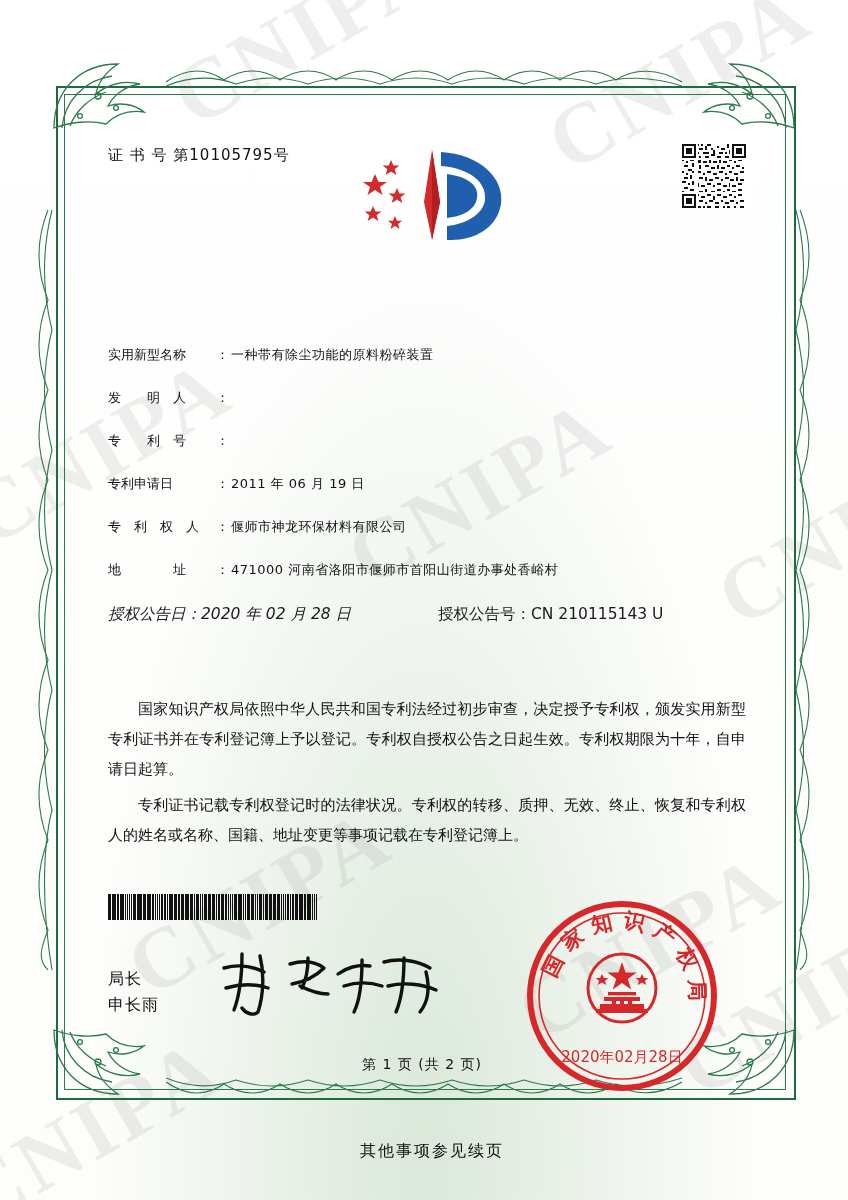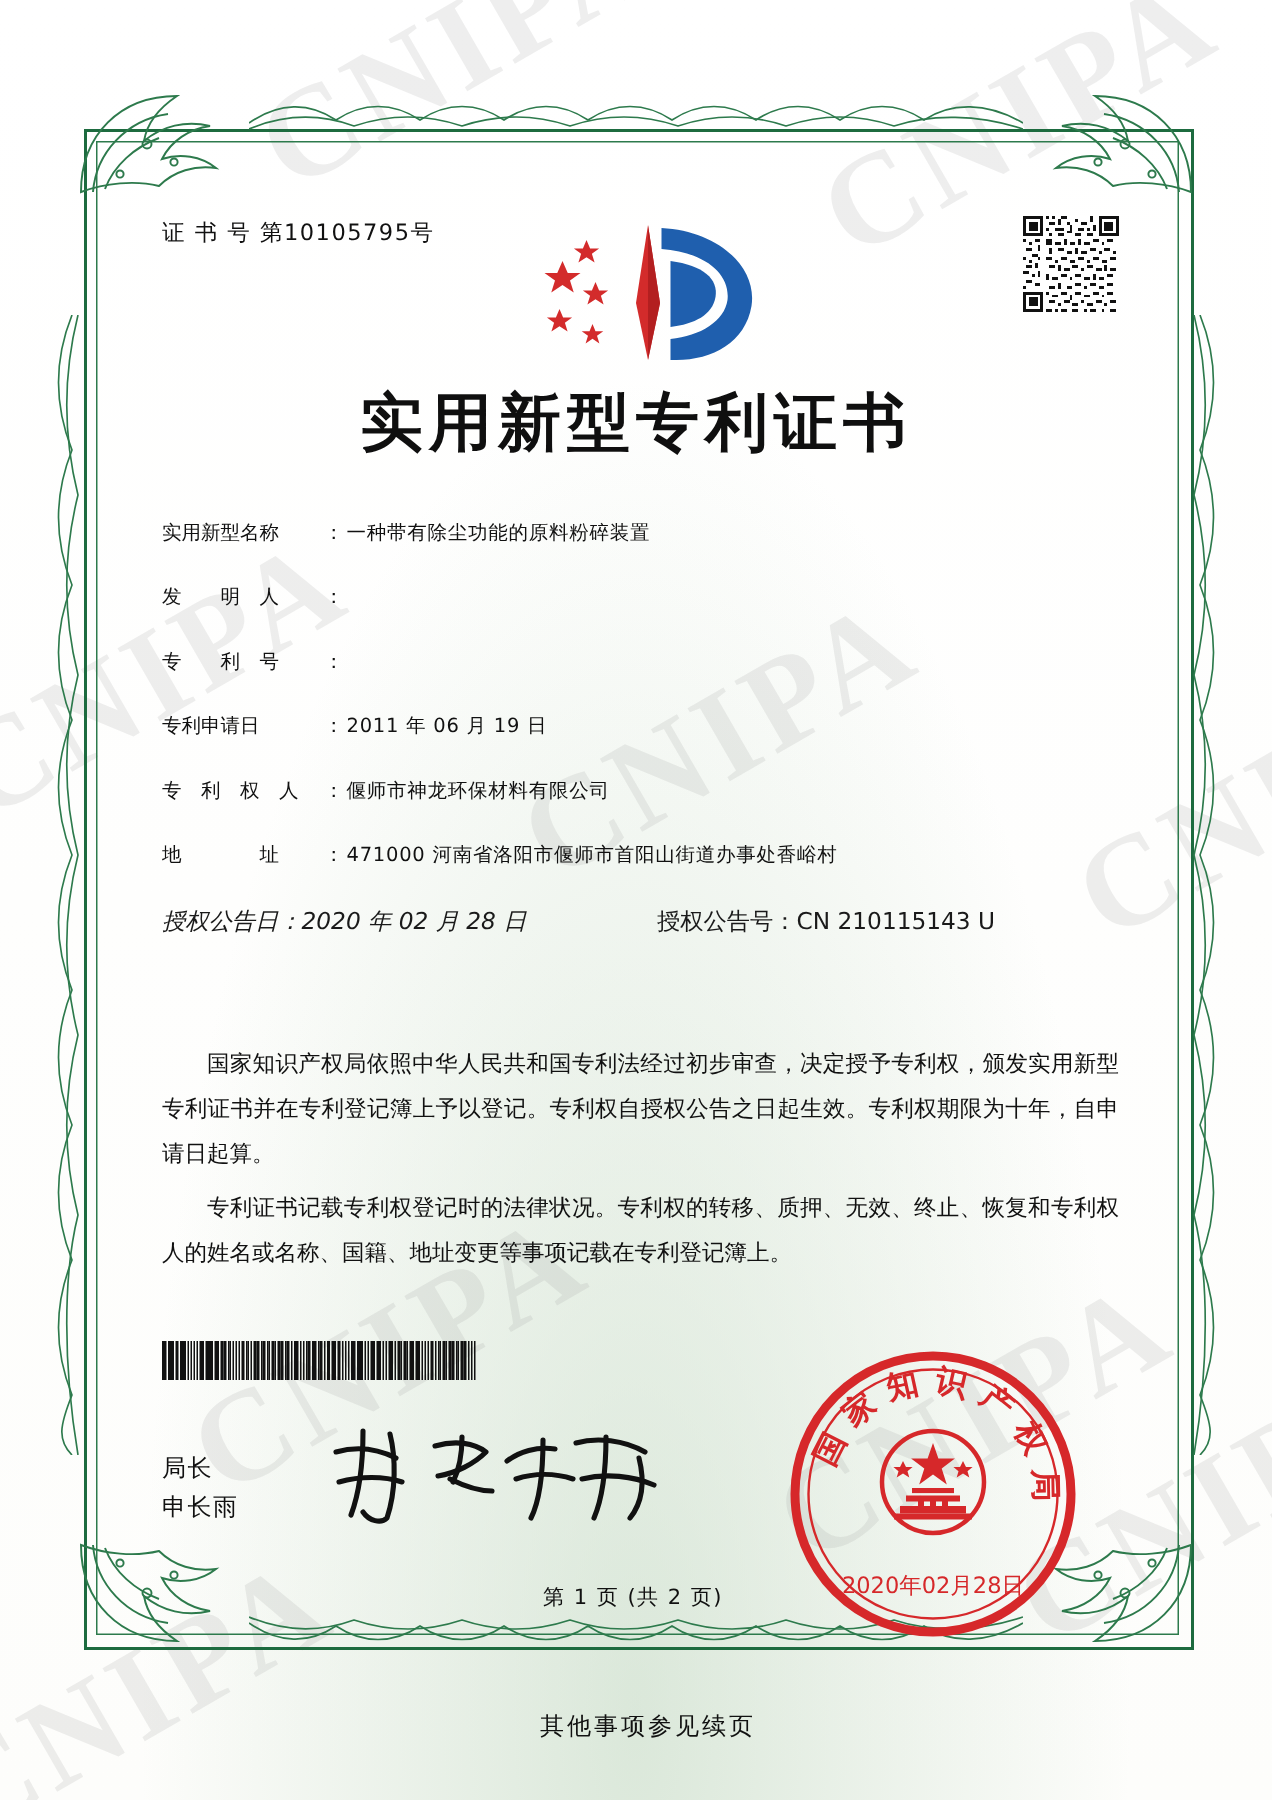--- a/index.html
+++ b/index.html
@@ -489,21 +489,20 @@
         <g fill="#d32b2b">
           <polygon points="46,30 49.5,38 58,38 51,43 53.5,51 46,46 38.5,51 41,43 34,38 42.5,38"></polygon>
           <polygon points="62,16 64.4,21.6 70.4,21.6 65.6,25.2 67.4,31 62,27.5 56.6,31 58.4,25.2 53.6,21.6 59.6,21.6"></polygon>
           <polygon points="68,44 70.4,49.6 76.4,49.6 71.6,53.2 73.4,59 68,55.5 62.6,59 64.4,53.2 59.6,49.6 65.6,49.6"></polygon>
           <polygon points="44,62 46.4,67.6 52.4,67.6 47.6,71.2 49.4,77 44,73.5 38.6,77 40.4,71.2 35.6,67.6 41.6,67.6"></polygon>
           <polygon points="66,72 68,76.8 73.2,76.8 69,79.9 70.6,85 66,81.9 61.4,85 63,79.9 58.8,76.8 64,76.8"></polygon>
         </g>
       </svg>
     </div>
 
-    <div class="main-title">实用新型专利证书</div>
 
     <div class="fields">
 
       <div class="field-row">
         <span class="field-label">实用新型名称</span>
         <span class="field-colon">：</span>
         <span class="field-value">一种带有除尘功能的原料粉碎装置</span>
       </div>
 
       <div class="field-row">

